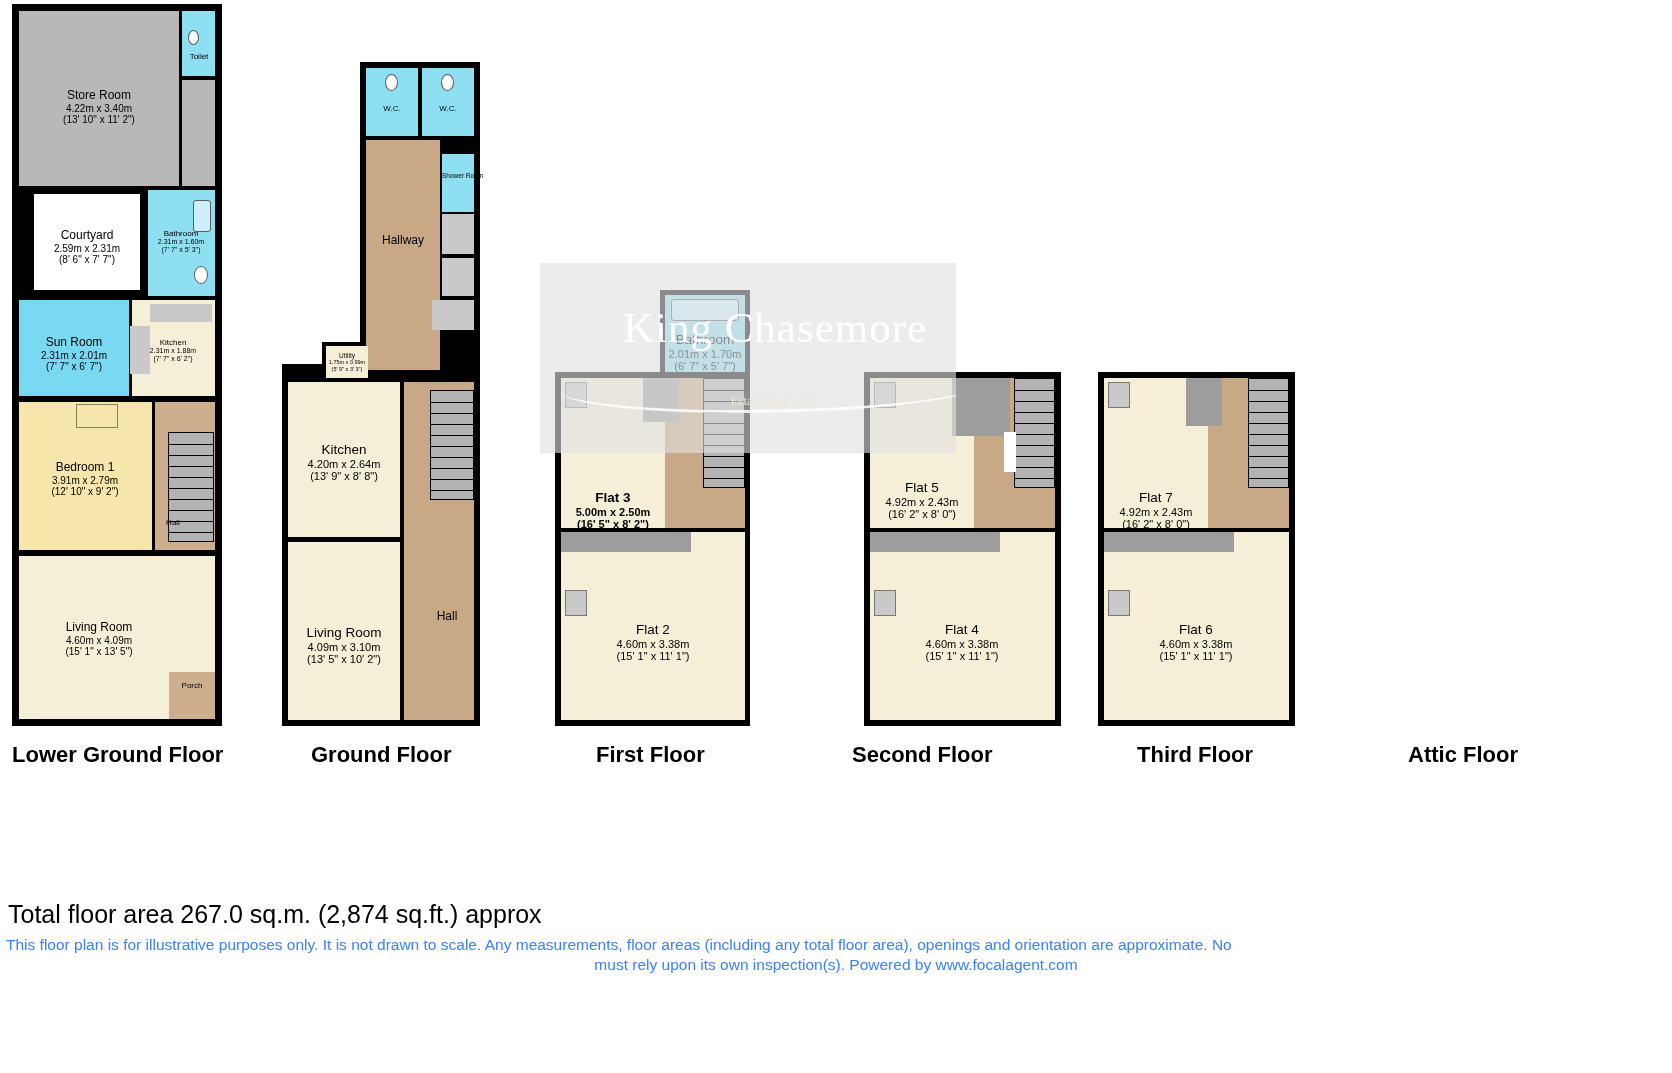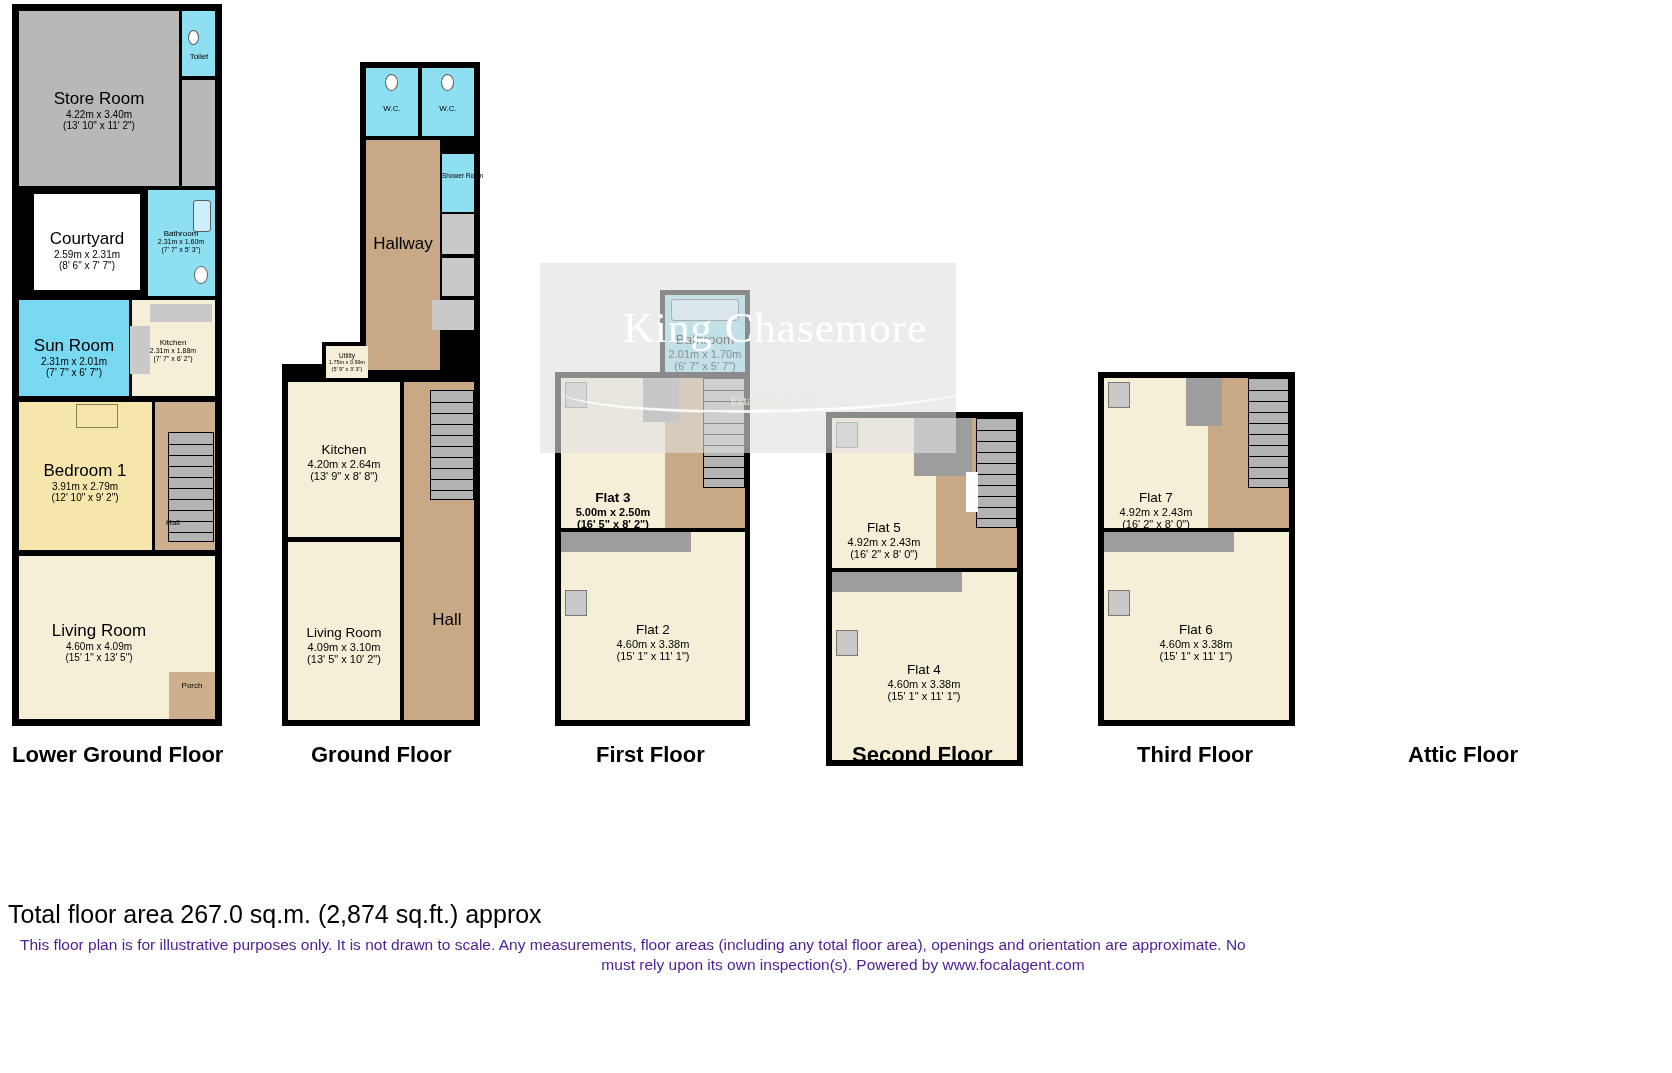--- a/index.html
+++ b/index.html
@@ -33,21 +33,21 @@
   .tan{background:#c9a985;}
   .tan2{background:#cdae8d;}
   .white{background:#ffffff;}
   .lbl{
     position:absolute;
     text-align:center;
     line-height:1.15;
     color:#000;
     white-space:nowrap;
   }
-  .lbl .nm{font-size:17px;}
+  .lbl .nm{font-size:12px;}
   .lbl .d1{font-size:10px;}
   .lbl .d2{font-size:10px;}
   .lbl.big .nm{font-size:13.5px;}
   .lbl.big .d1,.lbl.big .d2{font-size:11px;}
   .lbl.sm .nm{font-size:8px;}
   .lbl.sm .d1,.lbl.sm .d2{font-size:7px;}
   .lbl.tiny .nm{font-size:6.5px;}
   .lbl.tiny .d1,.lbl.tiny .d2{font-size:5.5px;}
 
   .watermark{
@@ -82,22 +82,22 @@
   .footer{position:absolute;left:0;top:900px;width:1672px;}
   .total{
     font-size:25px;
     color:#000;
     padding-left:8px;
   }
   .disclaimer{
     font-size:15.5px;
     line-height:1.32;
     text-align:center;
-    color:#4c1d95;
-    padding:6px 6px 0 20px;
+    color:#3b82f6;
+    padding:6px 6px 0 6px;
   }
   .disclaimer .l1{text-align:left;}
   .disclaimer .l2{text-align:left;}
   .disclaimer .l3{text-align:center;}
   .circle{position:absolute;border-radius:50%;box-sizing:border-box;}
   .stair{position:absolute;box-sizing:border-box;background:#b3b3b3;border:1px solid #000;}
   .stair i{position:absolute;left:0;right:0;height:0;border-top:1px solid #000;display:block;}
 </style>
 </head>
 <body>
@@ -303,21 +303,21 @@
       <div class="d2">(16' 5" x 8' 2")</div>
     </div>
     <div class="lbl big" style="left:40px;top:332px;width:116px;">
       <div class="nm">Flat 2</div>
       <div class="d1">4.60m x 3.38m</div>
       <div class="d2">(15' 1" x 11' 1")</div>
     </div>
   </div>
   <div class="caption" style="left:596px;top:742px;">First Floor</div>
 
-  <div class="floor" style="left:826px;top:372px;width:200px;height:452px;margin-top:40px;">
+  <div class="floor" style="left:864px;top:372px;width:200px;height:452px;">
     <div class="rm wall" style="left:0;top:0;width:197px;height:354px;"></div>
     <div class="rm cream" style="left:6px;top:6px;width:104px;height:150px;"></div>
     <div class="rm tan" style="left:110px;top:6px;width:81px;height:150px;"></div>
     <div class="stair" style="left:150px;top:6px;width:41px;height:110px;">
       <i style="top:11px"></i>
         <i style="top:22px"></i>
         <i style="top:33px"></i>
         <i style="top:44px"></i>
         <i style="top:55px"></i>
         <i style="top:66px"></i>

